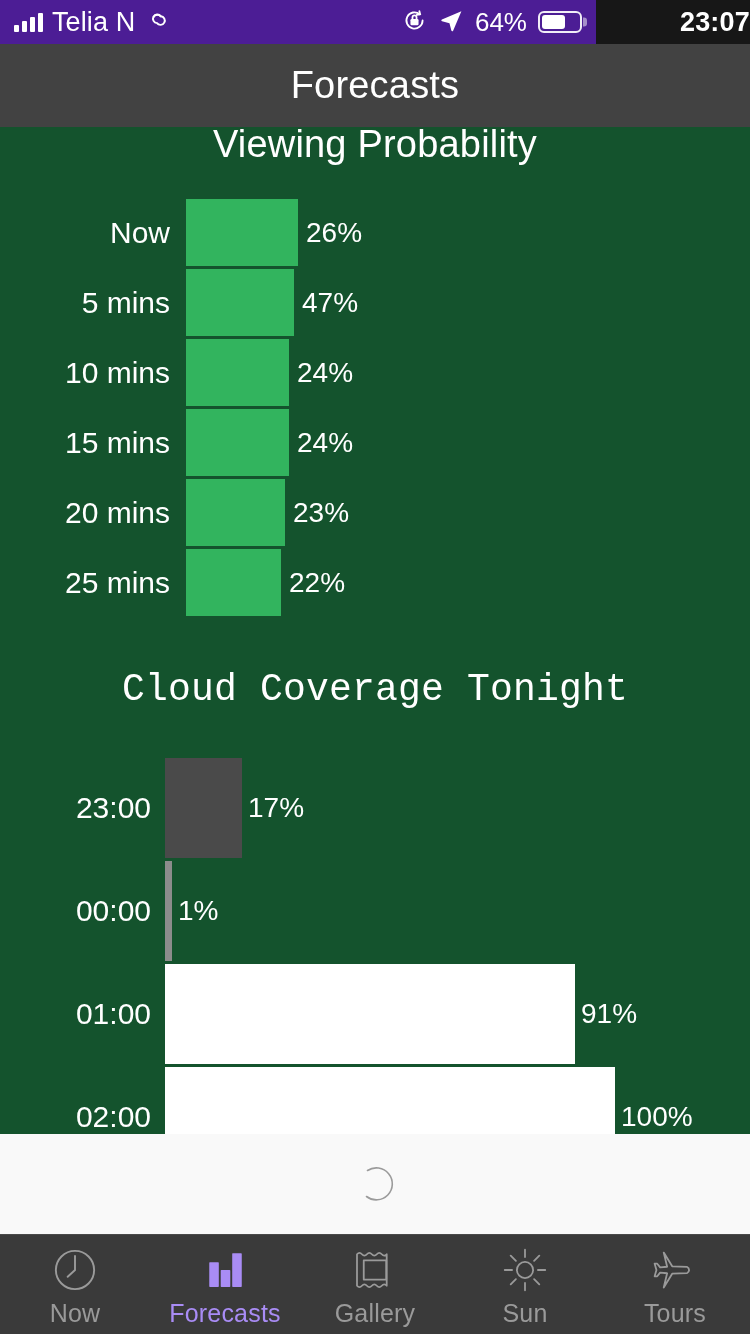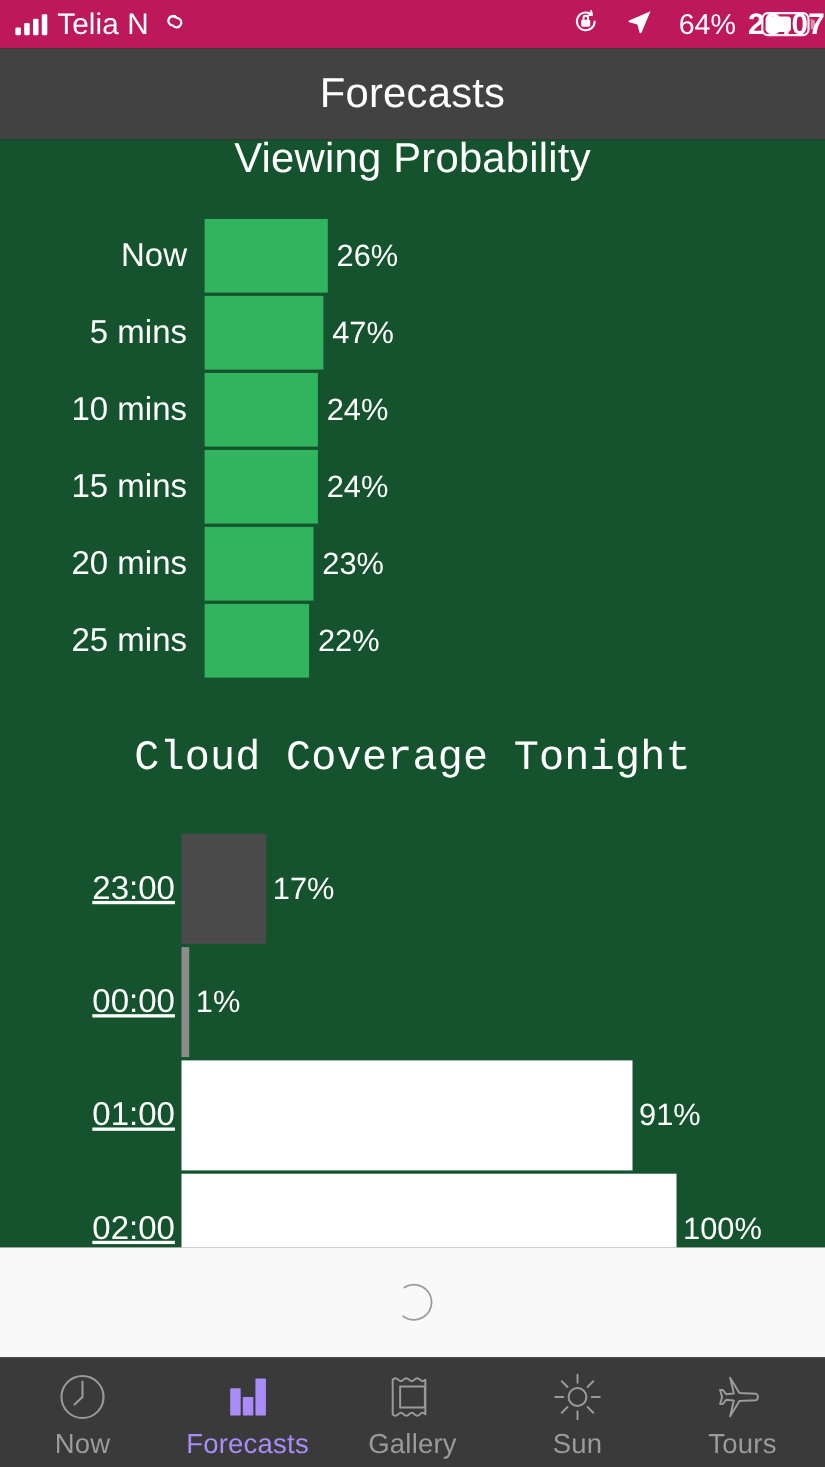--- a/index.html
+++ b/index.html
@@ -7,28 +7,28 @@
   body {
     background:#171717;
     font-family:"Liberation Sans", sans-serif;
     -webkit-font-smoothing:antialiased;
     overflow:hidden;
   }
   .phone { position:relative; width:750px; height:1334px; overflow:hidden; background:#171717; }
 
   
   .statusbar{
-    position:absolute; top:0; left:0; width:750px; height:44px;
-    background:#be185d; color:#ffffff;
+    position:absolute; top:0; left:0; width:596px; height:44px;
+    background:#4c1d95; color:#ffffff;
     display:flex; align-items:center;
   }
   .sb-left{ position:absolute; left:14px; display:flex; align-items:center; gap:9px; }
   .sb-center{ position:absolute; left:0; width:750px; text-align:right;
               font-size:27px; font-weight:600; letter-spacing:.2px;}
-  .sb-right{ position:absolute; right:14px; display:flex; align-items:center; gap:23px; }
+  .sb-right{ position:absolute; right:14px; display:flex; align-items:center; gap:11px; }
   .carrier{ font-size:27px; font-weight:400; letter-spacing:.1px; }
   .bars{ display:flex; align-items:flex-end; gap:3px; height:20px; }
   .bars i{ display:block; width:5px; background:#fff; border-radius:1px; }
   .bars i:nth-child(1){ height:7px; }
   .bars i:nth-child(2){ height:11px; }
   .bars i:nth-child(3){ height:15px; }
   .bars i:nth-child(4){ height:19px; }
   .pct{ font-size:26px; font-weight:400; }
   .battery{
     width:44px; height:22px; border:2px solid rgba(255,255,255,.92);
@@ -72,21 +72,21 @@
   }
 
   
   #vp-chart{ margin-top:33px; }
   #vp-chart .row{ height:67px; margin-bottom:3px; }
   #vp-chart .bar{ background:#32b45e; }
 
   
   #cc-chart{ margin-top:47px; }
   #cc-chart .row{ height:100px; margin-bottom:3px; }
-  #cc-chart .lbl{ width:165px; flex:0 0 165px; padding-right:6px;text-decoration:underline; }
+  #cc-chart .lbl{ width:165px; flex:0 0 165px; padding-right:14px; }
   #cc-chart .val{ padding-left:6px; }
 
   
   .loading-panel{
     position:absolute; top:1134px; left:0; width:750px; height:100px;
     background:#f9f9f9; display:flex; align-items:center; justify-content:center;
   }
   .spinner{ width:44px; height:44px; }
 
   

